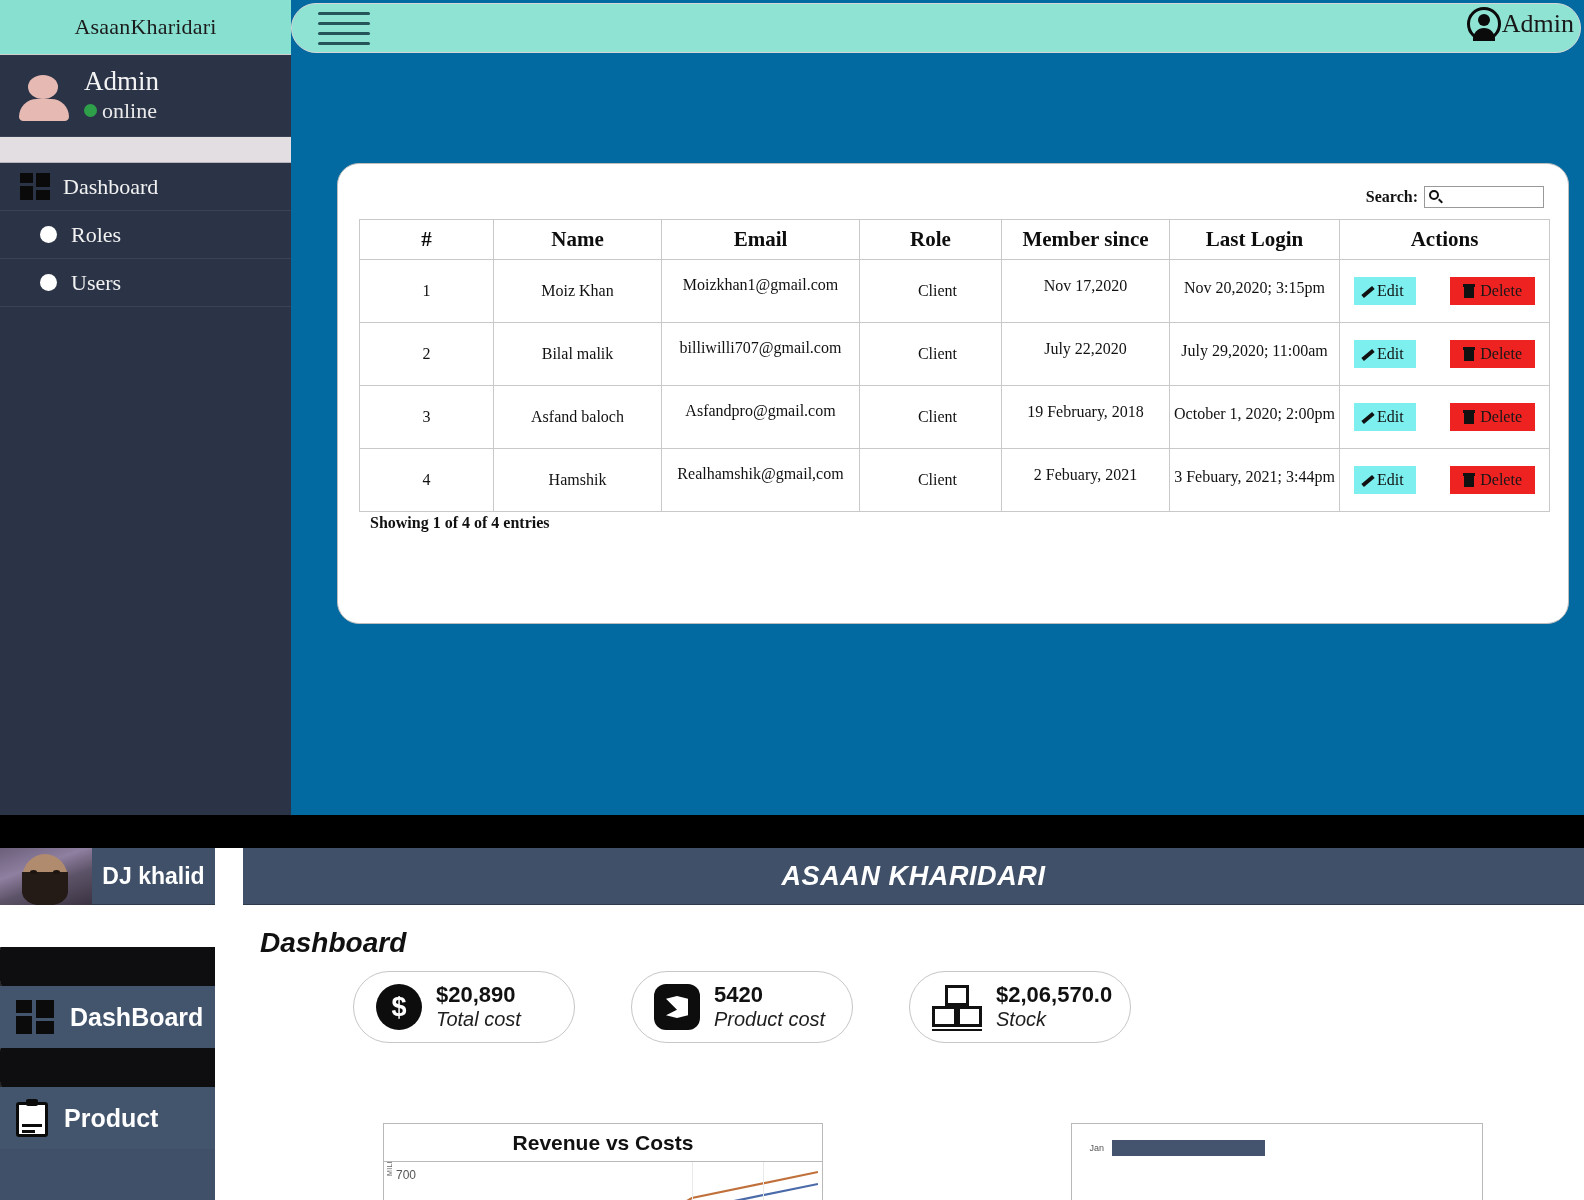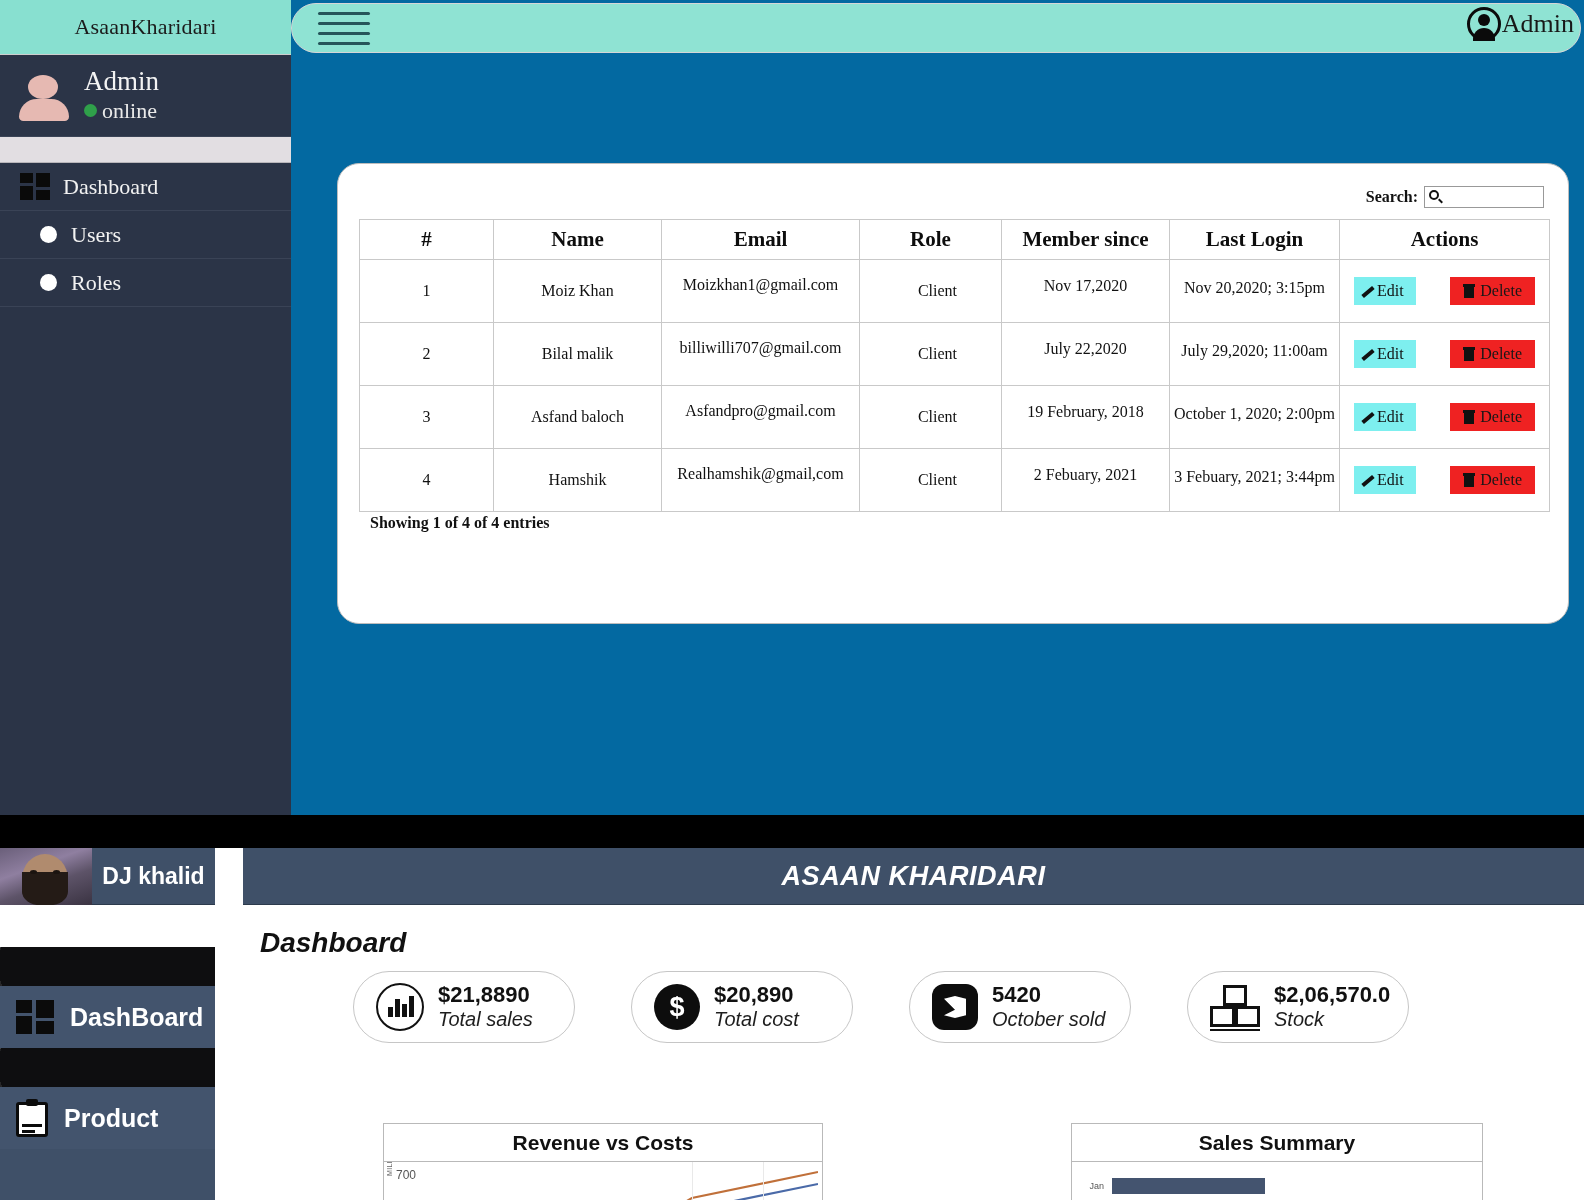--- a/index.html
+++ b/index.html
@@ -326,25 +326,25 @@
           <i></i>
           <i></i>
           <i></i>
         </span>
       <span>Dashboard</span>
     </div>
 
 
     <div class="tp-sub-item">
       <span class="bullet"></span>
-      <span>Users</span>
+      <span>Roles</span>
     </div>
     <div class="tp-sub-item">
       <span class="bullet"></span>
-      <span>Roles</span>
+      <span>Users</span>
     </div>
   </div>
 
   <div class="tp-topbar">
     <div class="tp-hamb">
         <i></i>
         <i></i>
         <i></i>
         <i></i>
       </div>
@@ -533,45 +533,33 @@
 
   <div class="bp-topbar">
     <div class="bp-title">ASAAN KHARIDARI</div>
   </div>
 
   <div class="bp-main">
     <div class="bp-pagetitle">Dashboard</div>
 
     <div class="stat-row">
       <div class="stat-card">
-        <span class="ic-bars">
-            <i></i>
-            <i></i>
-            <i></i>
-            <i></i>
-          </span>
-        <span class="stat-text">
-          <span class="stat-val" style="display:block">$21,8890</span>
-          <span class="stat-lbl" style="display:block">Total sales</span>
-        </span>
-      </div>
-      <div class="stat-card">
         <span class="ic-dollar">$</span>
         <span class="stat-text">
           <span class="stat-val" style="display:block">$20,890</span>
           <span class="stat-lbl" style="display:block">Total cost</span>
         </span>
       </div>
       <div class="stat-card">
         <span class="ic-book">
             <span class="pg"></span>
           </span>
         <span class="stat-text">
           <span class="stat-val" style="display:block">5420</span>
-          <span class="stat-lbl" style="display:block">October sold</span>
+          <span class="stat-lbl" style="display:block">Product cost</span>
         </span>
       </div>
       <div class="stat-card">
         <span class="ic-boxes">
           <span class="bx t"></span>
             <span class="bx l"></span>
             <span class="bx r"></span>
             <span class="base"></span>
         </span>
         <span class="stat-text">
@@ -595,23 +583,20 @@
           <span class="gridv" style="left:86%"></span>
           <svg width="100%" height="100%" viewBox="0 0 100 100" preserveAspectRatio="none">
             <polyline points="0,100 25,92 50,72 75,42 100,22" fill="none" stroke="#4a6aa8" stroke-width="2.2" vector-effect="non-scaling-stroke"></polyline>
             <polyline points="0,103 25,97 50,78 68,36 100,10" fill="none" stroke="#c0703a" stroke-width="2.2" vector-effect="non-scaling-stroke"></polyline>
           </svg>
         </div>
       </div>
     </div>
 
     <div class="chart-card" id="chart-sales">
-      <div class="chart-head">
-        <span class="t">Sales Summary</span>
-      </div>
       <div class="chart-body">
         <div class="bar-row" style="top:16px">
           <span class="bar-lbl">Jan</span>
           <span class="bar" id="bar0" style="width: 153.462px; background: rgb(68, 84, 111);"></span>
         </div>
 
       </div>
     </div>
   </div>
 </div>

